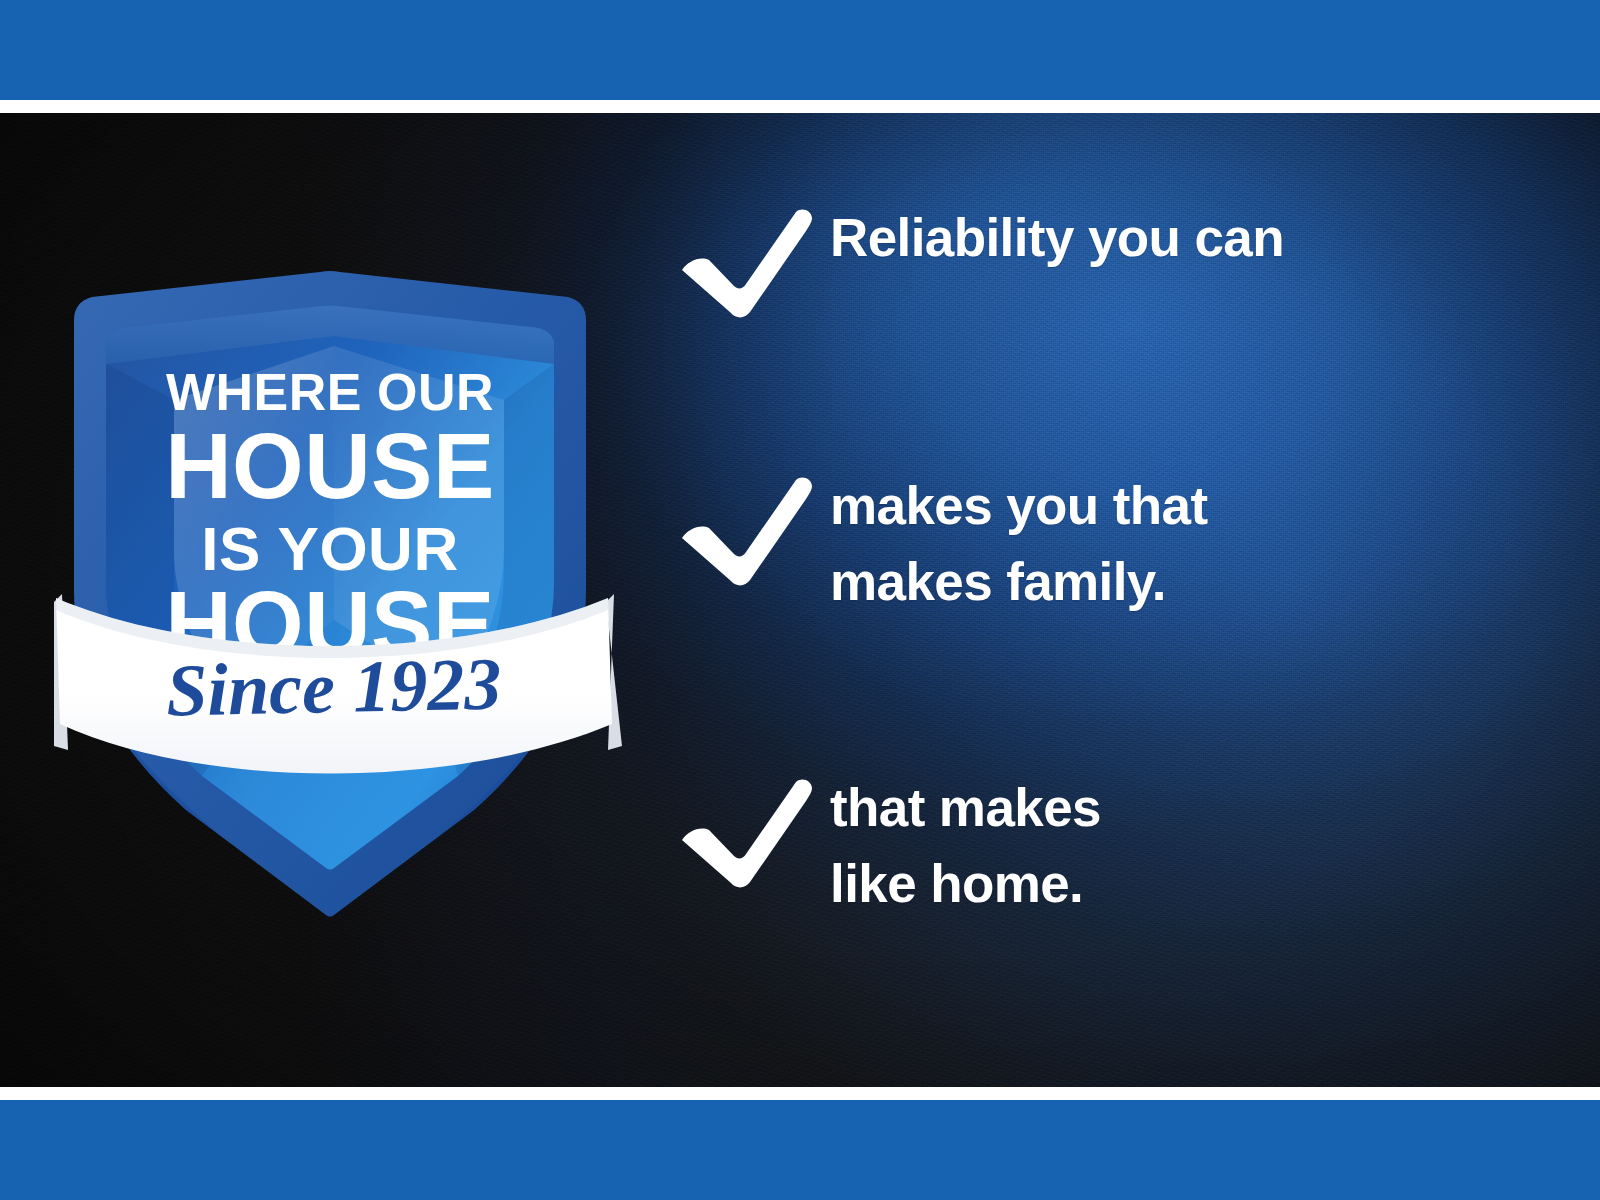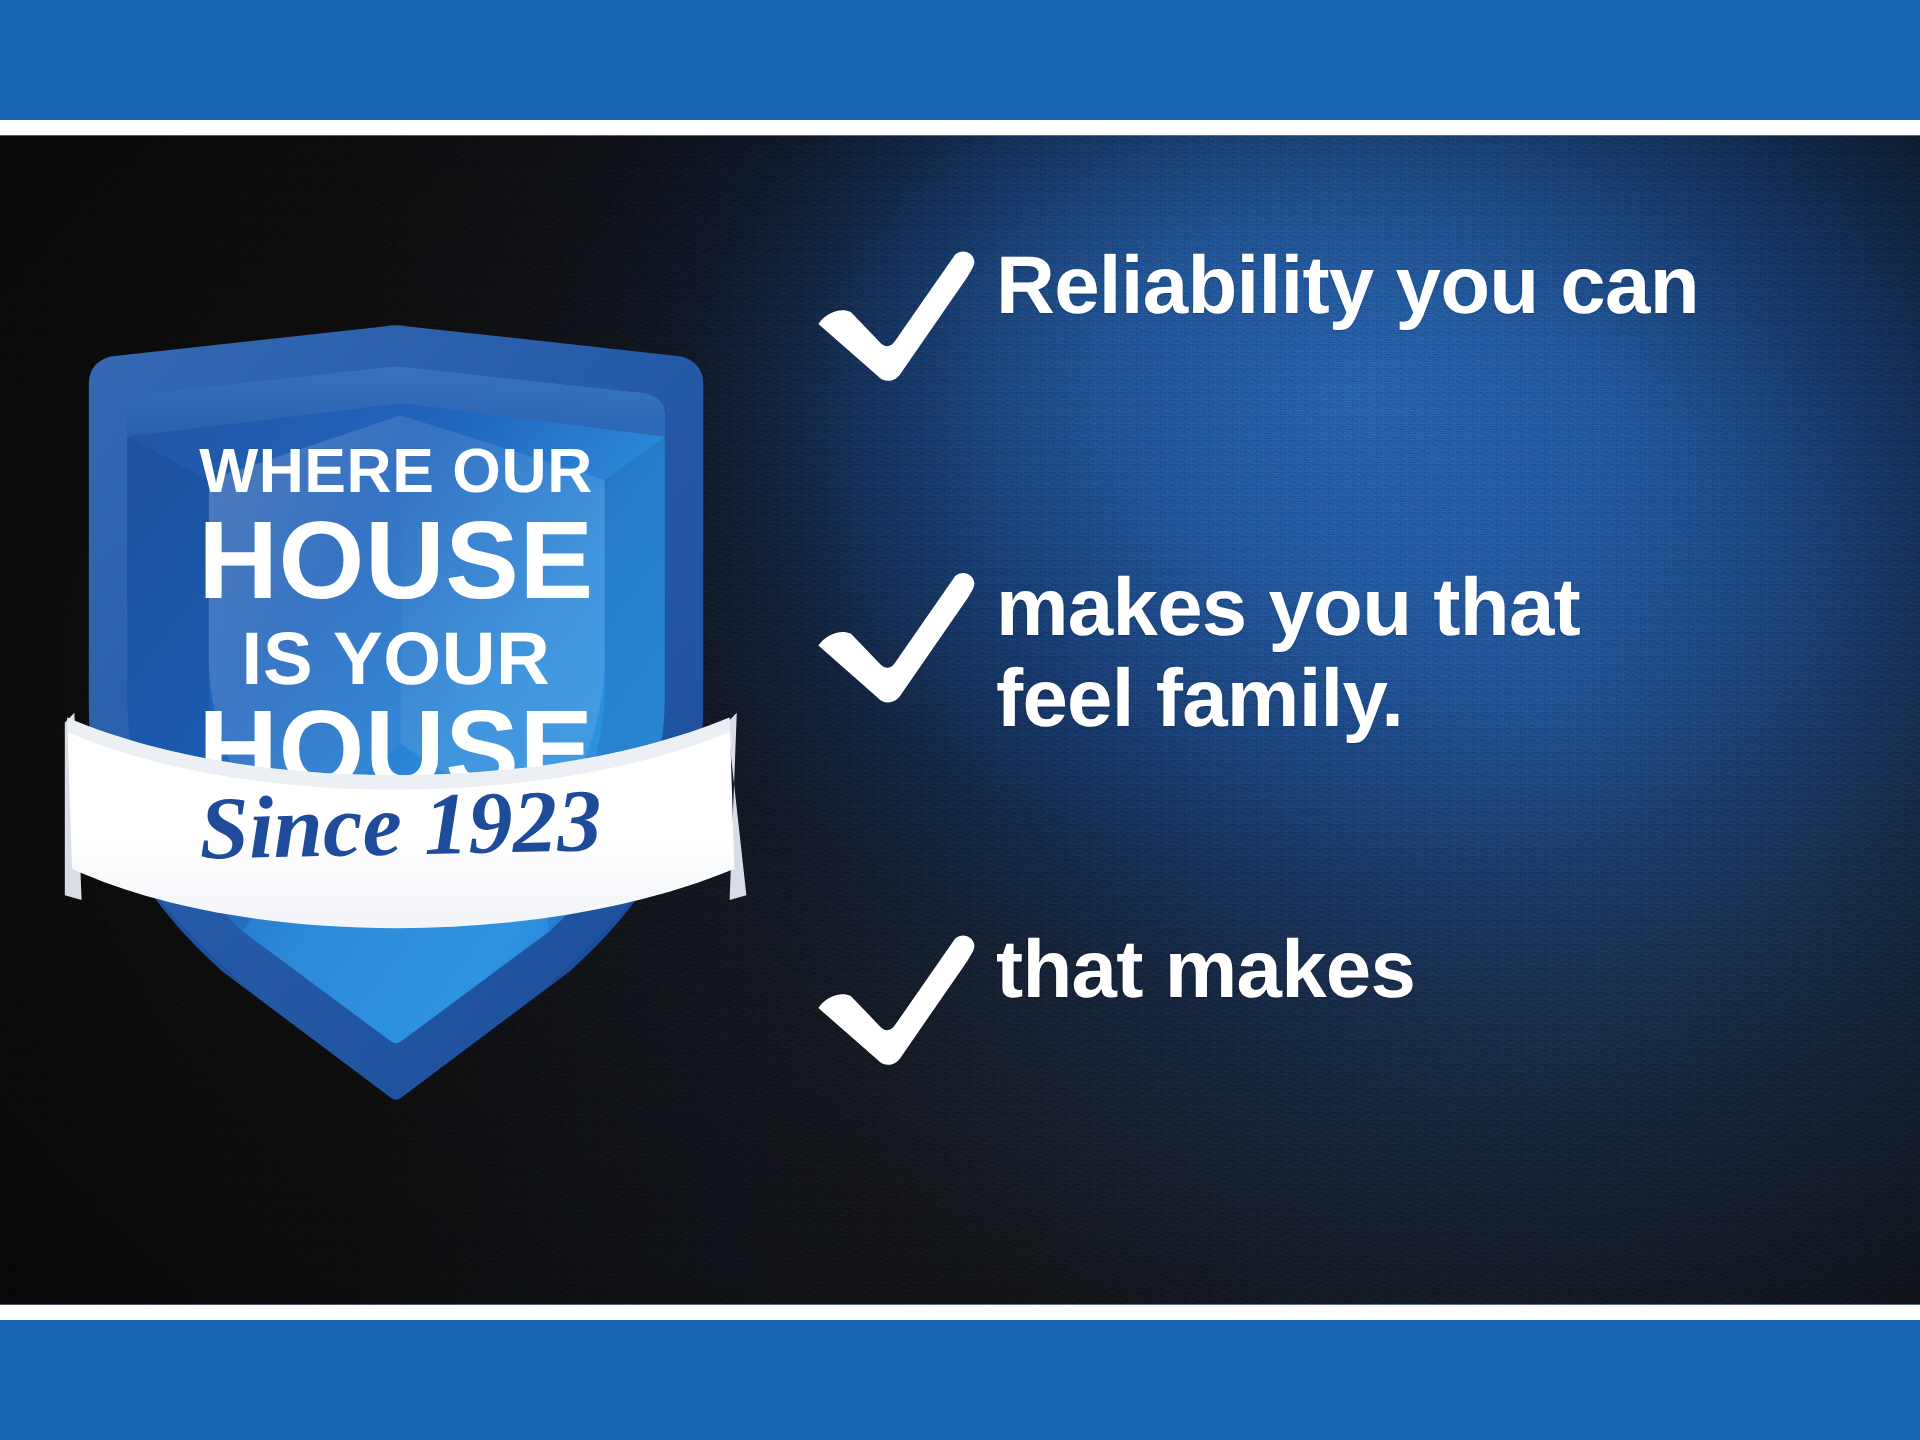--- a/index.html
+++ b/index.html
@@ -92,21 +92,21 @@
   .c-item { position:absolute; left:0; }
   .c-item.i0 { top:95px; }
   .c-item.i1 { top:363px; }
   .c-item.i2 { top:665px; }
 
   .c-mark { position:absolute; left:18px; top:0; width:136px; height:112px; }
   .c-mark svg { display:block; width:136px; height:112px; }
 
   .c-text {
     position:absolute; left:170px; top:-8px; width:760px;
-    color:#FFFFFF; font-weight:700; font-size:68px; line-height:76px;
+    color:#FFFFFF; font-weight:700; font-size:53px; line-height:76px;
     letter-spacing:-0.6px;
     text-shadow:0 1px 2px rgba(0,0,0,0.18);
   }
   .c-text span { display:block; white-space:nowrap; }
 </style>
 </head>
 <body>
 
 <div class="canvas">
 
@@ -236,31 +236,32 @@
     <div class="c-item i1">
       <div class="c-mark">
         <svg viewBox="0 0 136 112" xmlns="http://www.w3.org/2000/svg">
           <path d="M4 62 C10 53, 22 48, 31 52 L56 78 C60 82, 65 81, 68 76
                    L118 4 C124 -1, 133 2, 134 10 C134 14, 131 18, 128 23
                    L72 104 C67 111, 58 111, 53 105 Z" fill="#FFFFFF"></path>
         </svg>
       </div>
       <div class="c-text">
         <span>makes you that</span>
-        <span>feel family.</span>
+        <span>makes family.</span>
       </div>
     </div>
 
     <div class="c-item i2">
       <div class="c-mark">
         <svg viewBox="0 0 136 112" xmlns="http://www.w3.org/2000/svg">
           <path d="M4 62 C10 53, 22 48, 31 52 L56 78 C60 82, 65 81, 68 76
                    L118 4 C124 -1, 133 2, 134 10 C134 14, 131 18, 128 23
                    L72 104 C67 111, 58 111, 53 105 Z" fill="#FFFFFF"></path>
         </svg>
       </div>
       <div class="c-text">
         <span>that makes</span>
+        <span>like home.</span>
       </div>
     </div>
 
   </div>
 </div>
 
 </body></html>

